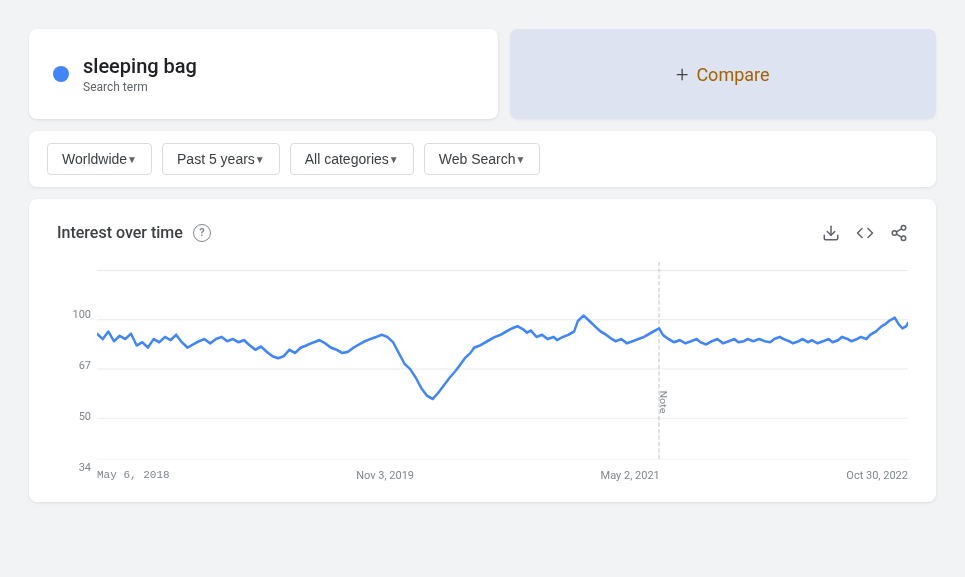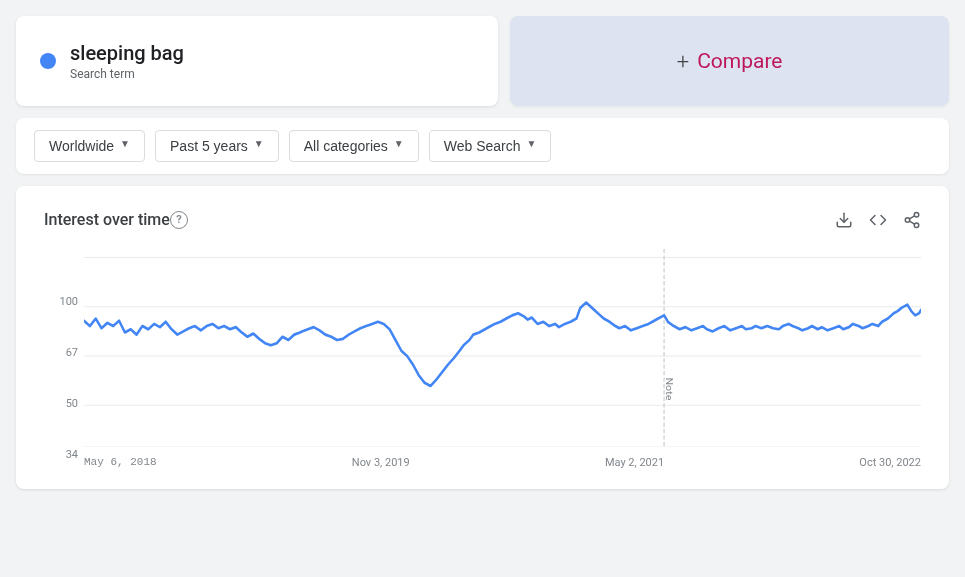--- a/index.html
+++ b/index.html
@@ -5,21 +5,21 @@
     * { margin: 0; padding: 0; box-sizing: border-box; }
     body {
       font-family: 'Google Sans', Roboto, Arial, sans-serif;
       background: #f1f3f4;
       min-height: 577px;
       width: 965px;
       overflow: hidden;
     }
 
     .main-container {
-      padding: 16px;
+      padding: 29px;
       display: flex;
       flex-direction: column;
       gap: 12px;
     }
 
     
     .top-row {
       display: flex;
       gap: 12px;
       align-items: stretch;
@@ -81,39 +81,39 @@
       gap: 8px;
     }
 
     .compare-plus {
       font-size: 22px;
       color: #444;
       font-weight: 300;
     }
 
     .compare-label {
-      font-size: 21px;
-      color: #be185d;
+      font-size: 18px;
+      color: #a16207;
       font-weight: 400;
     }
 
     
     .filter-row {
       background: #fff;
       border-radius: 8px;
       padding: 12px 18px;
       display: flex;
       gap: 10px;
       align-items: center;
       box-shadow: 0 1px 3px rgba(0,0,0,0.08);
     }
 
     .filter-btn {
       display: flex;
-      gap: 6px;
+      align-items: center;
       border: 1px solid #dadce0;
       border-radius: 4px;
       padding: 7px 14px;
       background: #fff;
       font-size: 14px;
       color: #3c4043;
       cursor: pointer;
       white-space: nowrap;
     }
 
@@ -133,20 +133,21 @@
     .chart-header {
       display: flex;
       align-items: center;
       justify-content: space-between;
       margin-bottom: 20px;
     }
 
     .chart-title-group {
       display: flex;
       align-items: center;
+      gap: 10px;
     }
 
     .chart-title {
       font-size: 16px;
       color: #3c4043;
       font-weight: 500;
     }
 
     .help-icon {
       width: 18px;

